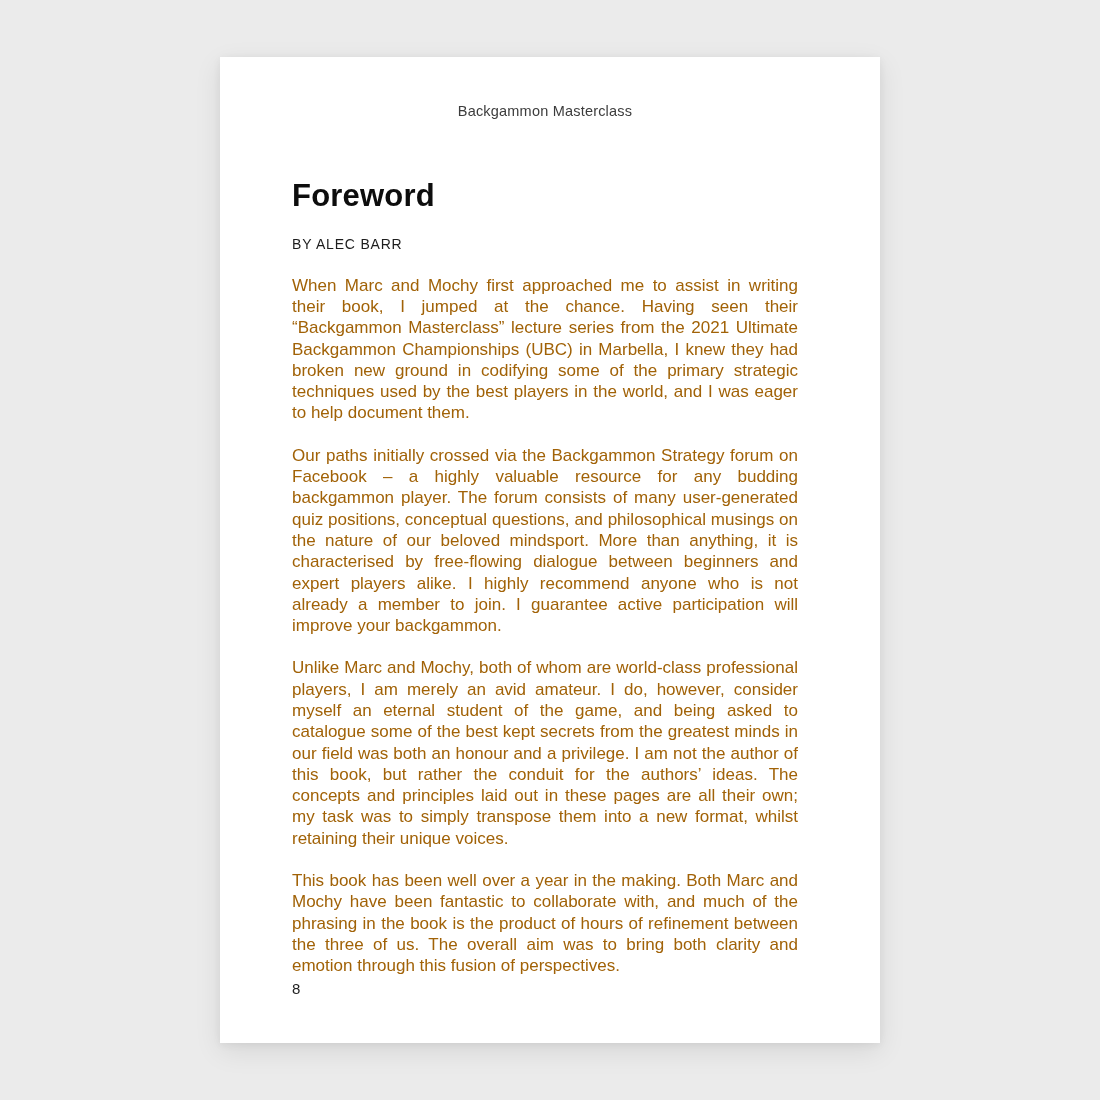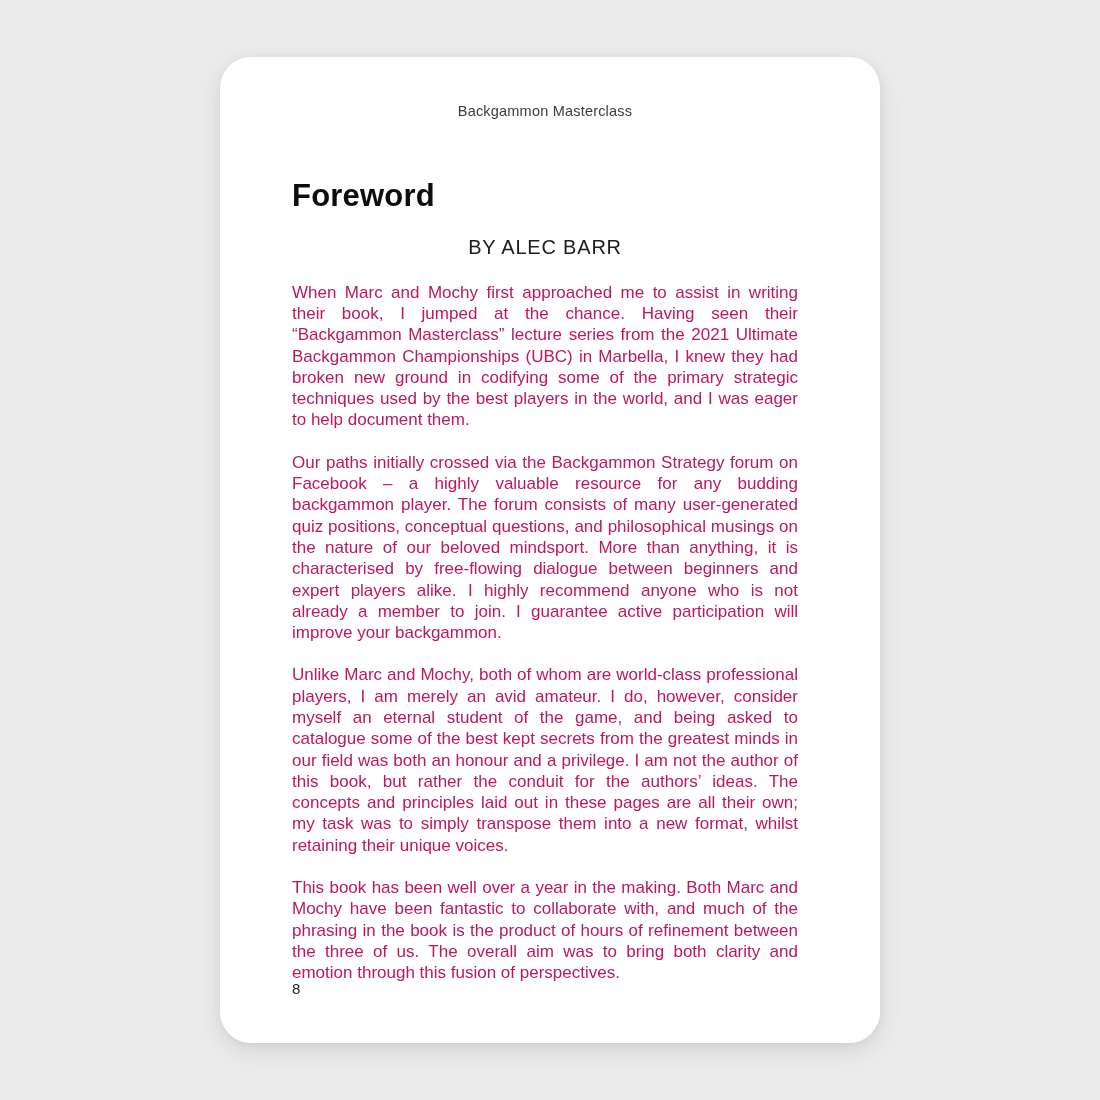--- a/index.html
+++ b/index.html
@@ -1,15 +1,15 @@
 <!DOCTYPE html>
 <html><head>
 <meta charset="utf-8">
 <style>
-  * { margin: 0; padding: 0; box-sizing: border-box; border-radius: 31px; }
+  * { margin: 0; padding: 0; box-sizing: border-box; }
   html, body { width: 1100px; height: 1100px; }
   body {
     background: #ebebeb;
     font-family: "Liberation Sans", sans-serif;
     position: relative;
     overflow: hidden;
   }
   .book-page {
     position: absolute;
     left: 220px;
@@ -29,32 +29,31 @@
   .page-title {
     margin-top: 59px;
     font-size: 31px;
     line-height: 1.15;
     font-weight: 700;
     color: #0d0d0d;
     letter-spacing: 0.2px;
   }
   .author-byline {
     margin-top: 22px;
-    font-size: 20px;
+    font-size: 14px;
     color: #1d1d1d;
     letter-spacing: 0.8px;
-    text-align: center;
   }
   .body-text {
     margin-top: 23px;
   }
   .body-text p {
     font-size: 17px;
     line-height: 21.3px;
-    color: #be185d;
+    color: #a16207;
     text-align: justify;
     margin-bottom: 21px;
   }
   .page-number {
     position: absolute;
     left: 72px;
     bottom: 46px;
     font-size: 15px;
     color: #222222;
   }

